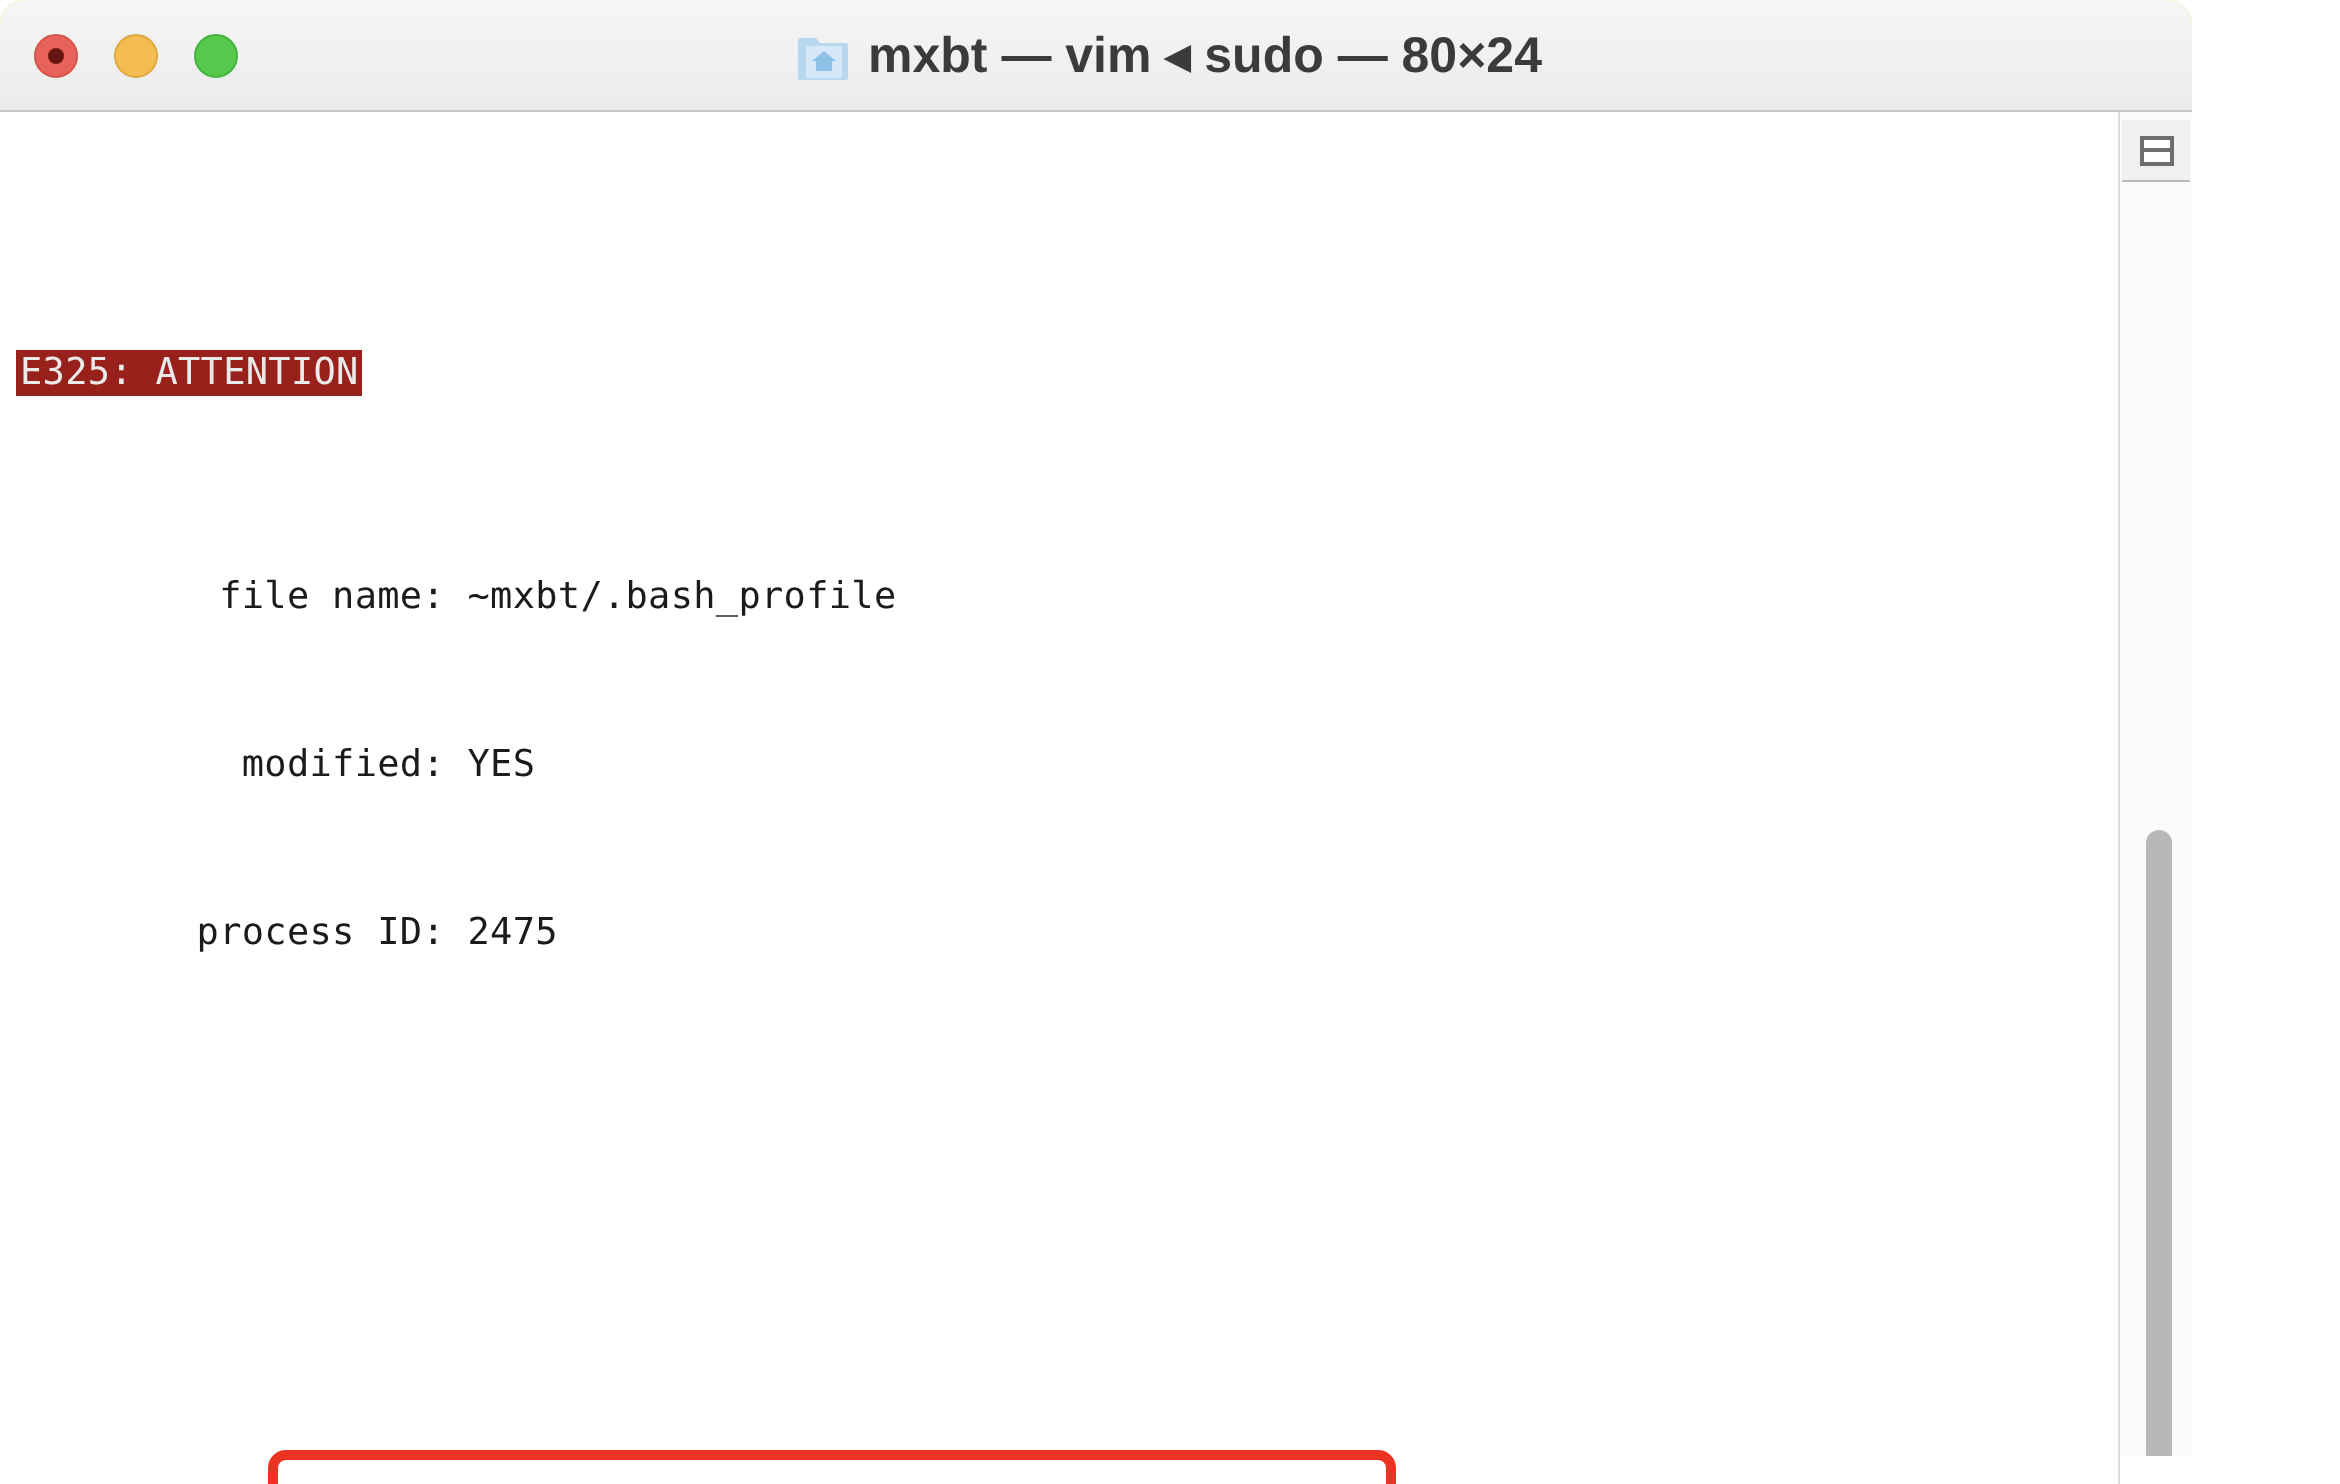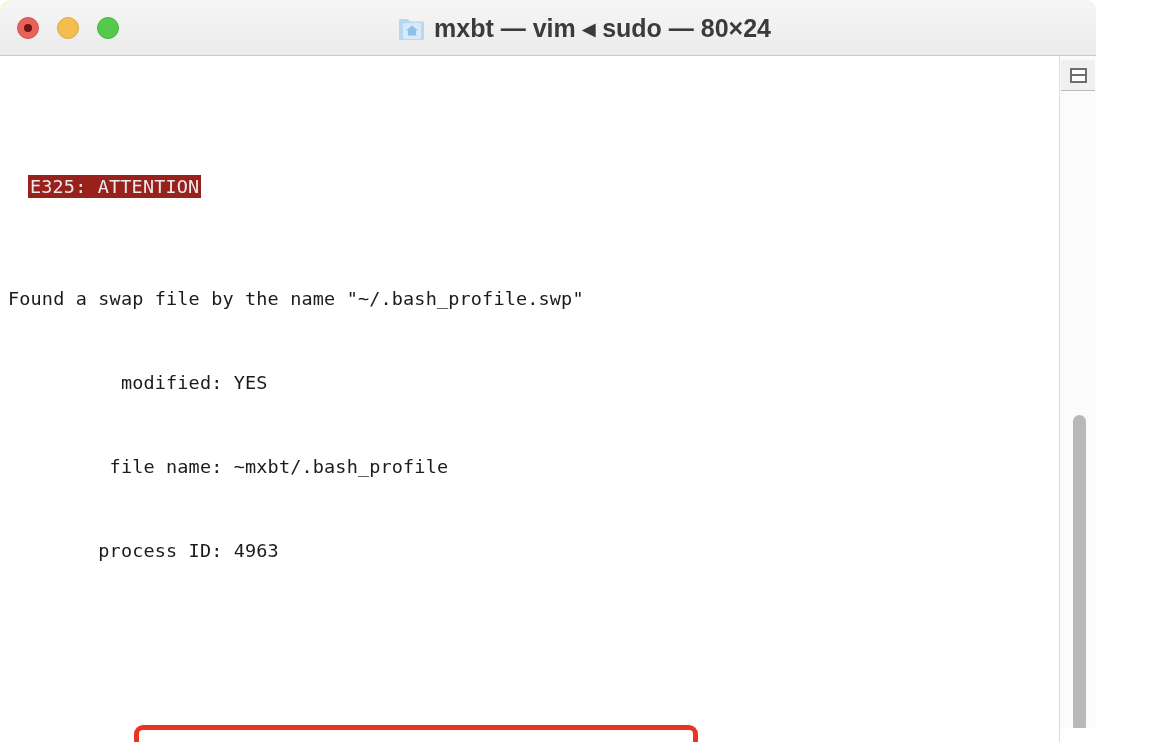--- a/index.html
+++ b/index.html
@@ -99,21 +99,20 @@
     line-height: 28px;
     color: #1b1b1b;
     white-space: pre;
     letter-spacing: 0.15px;
   }
   .row { height: 28px; white-space: pre; }
   .err {
     background: #98211c;
     color: #eaeaea;
     padding: 1px 2px;
-    margin-left: 20px;
   }
   .green { color: #2faa3f; }
 
   
   #annot-box {
     position: absolute;
     left: 134px; top: 669px;
     width: 564px; height: 43px;
     border: 5px solid #eb3323;
     border-radius: 9px;
@@ -199,24 +198,23 @@
       </div>
       <div id="title-text">mxbt — vim ◂ sudo — 80×24</div>
     </div>
   </div>
 
   <div id="terminal">
     <div id="screen">
 
       <div class="row"><span class="err">E325: ATTENTION</span></div>
 
-      <div class="row">Found a swap file by the name "~/.bash_profile.swp"</div>
+      <div class="row">         file name: ~mxbt/.bash_profile</div>
       <div class="row">          modified: YES</div>
-      <div class="row">         file name: ~mxbt/.bash_profile</div>
-      <div class="row">        process ID: 4963</div>
+      <div class="row">        process ID: 2475</div>
       
       
       
       
       
       
       
       
       
       

